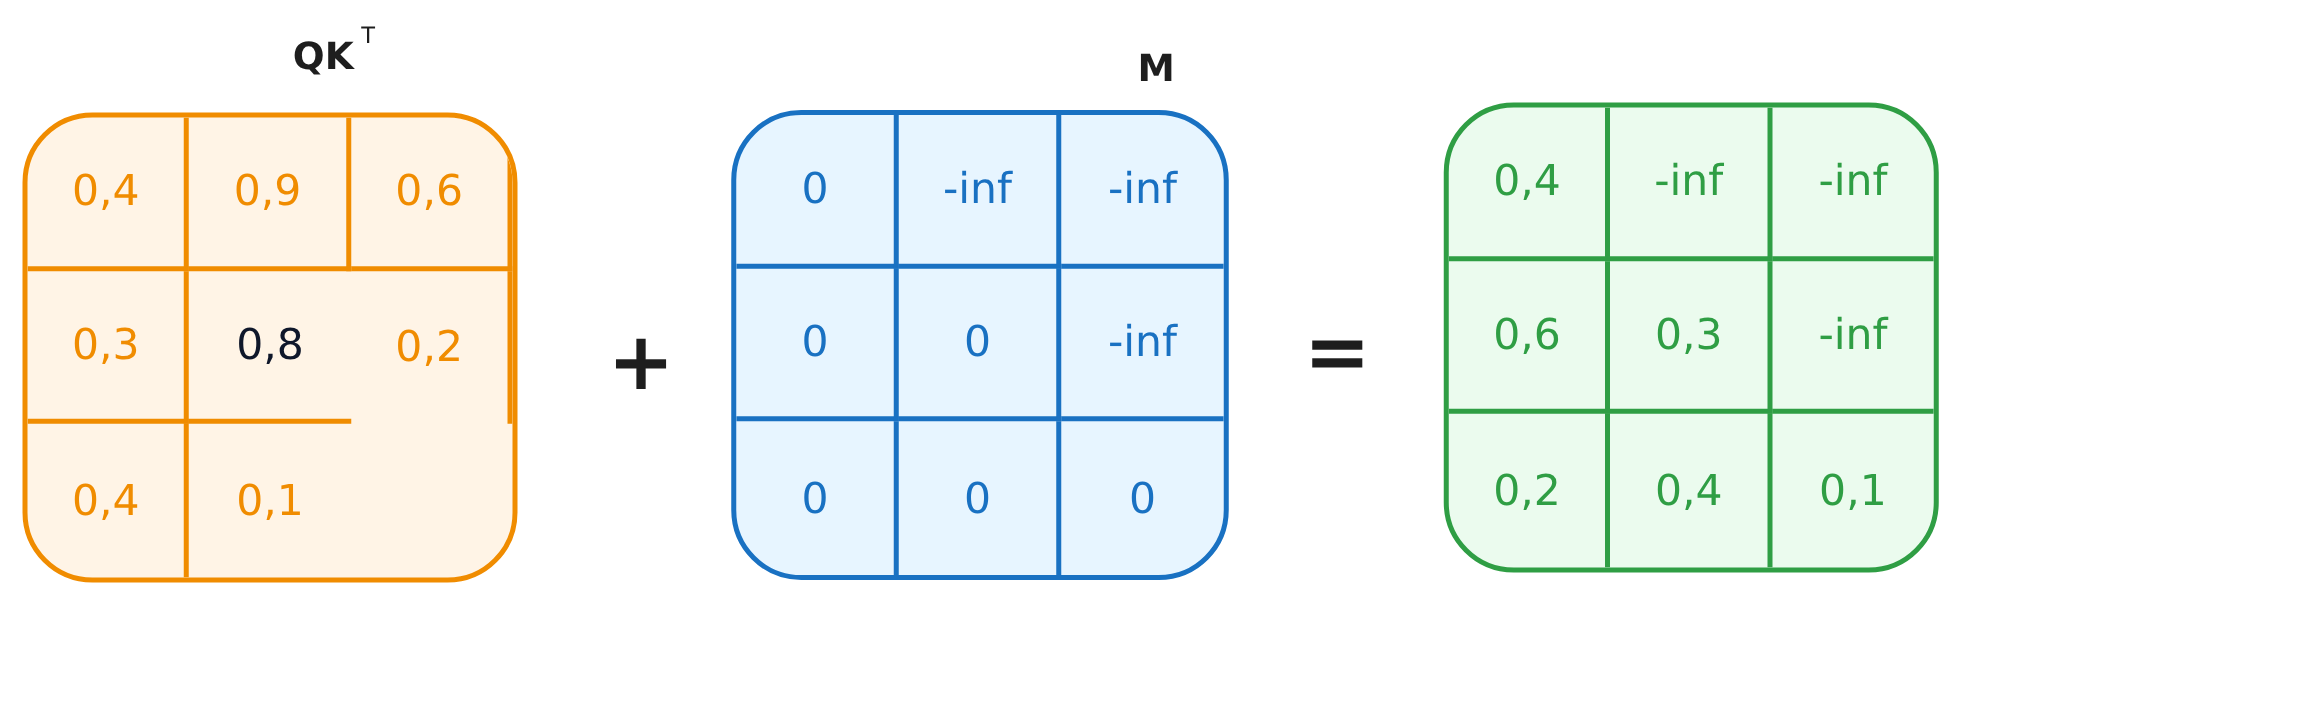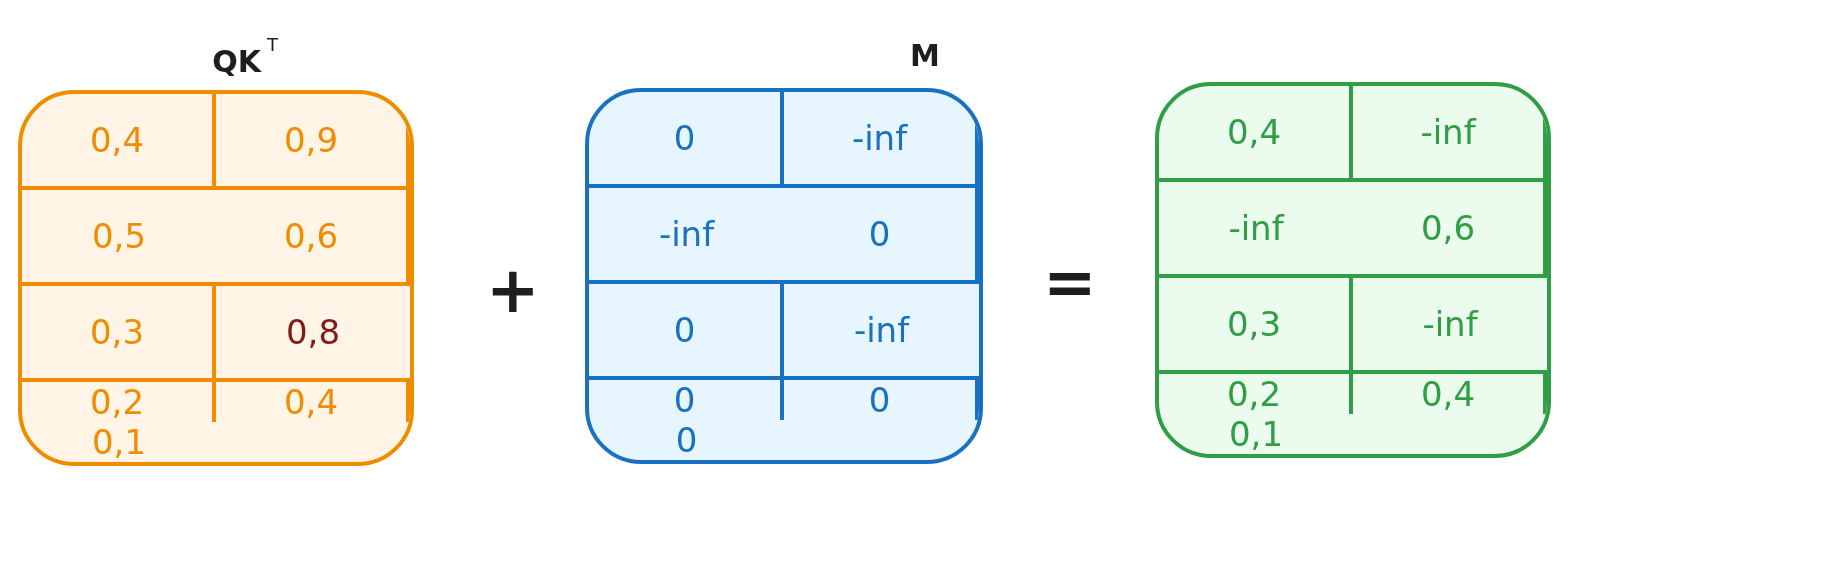--- a/index.html
+++ b/index.html
@@ -3,42 +3,41 @@
 <meta charset="utf-8">
 <style>
   html, body { margin: 0; padding: 0; background: #ffffff; }
   body { width: 1846px; height: 567px; position: relative; overflow: hidden;
          font-family: "DejaVu Sans", sans-serif; }
   .label { position: absolute; font-weight: bold; color: #1e1e1e; font-size: 30px;
            text-align: center; }
   .label sup { font-size: 18px; font-weight: normal; position: relative; top: -10px; margin-left: 6px; }
   .matrix { position: absolute; box-sizing: border-box; border-width: 4px; border-style: solid;
             border-radius: 56px; overflow: hidden; display: grid;
-            grid-template-columns: 1fr 1fr; grid-template-rows: 1fr 1fr 1fr; }
+            grid-template-columns: 1fr 1fr 1fr; grid-template-rows: 1fr 1fr 1fr; }
   .cell { display: flex; align-items: center; justify-content: center; box-sizing: border-box;
           font-size: 34px; font-family: "DejaVu Sans", sans-serif; }
   .op { position: absolute; font-size: 64px; font-weight: bold; color: #1e1e1e; line-height: 1; }
 </style>
 </head>
 <body>
 
-<div class="label" style="left:190px; top:44px; width:110px;">
+<div class="label" style="left:190px; top:28px; width:110px;text-align:right;">
   <span>QK</span><sup>T</sup>
 </div>
 <div class="label" style="left:885px; top:38px; width:80px;">
   <span>M</span>
 </div>
 
 <div class="matrix" id="m0" style="left: 18px; top: 90px; width: 396px; height: 376px; border-color: rgb(240, 140, 0); background: rgb(255, 244, 230);">
     <div class="cell" style="color: rgb(240, 140, 0); border-right: 4px solid rgb(240, 140, 0); border-bottom: 4px solid rgb(240, 140, 0);">0,4</div>
     <div class="cell" style="color: rgb(240, 140, 0); border-right: 4px solid rgb(240, 140, 0); border-bottom: 4px solid rgb(240, 140, 0);">0,9</div>
-    <div class="cell" style="color: rgb(240, 140, 0); border-bottom: 4px solid rgb(240, 140, 0);">0,5</div>
     <div class="cell" style="color: rgb(240, 140, 0); border-right: 4px solid rgb(240, 140, 0); border-bottom: 4px solid rgb(240, 140, 0);">0,6</div>
     <div class="cell" style="color: rgb(240, 140, 0); border-right: 4px solid rgb(240, 140, 0); border-bottom: 4px solid rgb(240, 140, 0);">0,3</div>
-    <div class="cell" style="color: #7f1d1d; border-bottom: 4px solid rgb(240, 140, 0);">0,8</div>
+    <div class="cell" style="color: #0f172a; border-bottom: 4px solid rgb(240, 140, 0);">0,8</div>
     <div class="cell" style="color: rgb(240, 140, 0); border-right: 4px solid rgb(240, 140, 0);">0,2</div>
     <div class="cell" style="color: rgb(240, 140, 0); border-right: 4px solid rgb(240, 140, 0);">0,4</div>
     <div class="cell" style="color: rgb(240, 140, 0);">0,1</div>
   </div>
 <div class="op" style="left:486px; top:258px;">+</div>
 <div class="matrix" id="m1" style="left: 585px; top: 88px; width: 398px; height: 376px; border-color: rgb(25, 113, 194); background: rgb(231, 245, 255);">
     <div class="cell" style="color: rgb(25, 113, 194); border-right: 4px solid rgb(25, 113, 194); border-bottom: 4px solid rgb(25, 113, 194);">0</div>
     <div class="cell" style="color: rgb(25, 113, 194); border-right: 4px solid rgb(25, 113, 194); border-bottom: 4px solid rgb(25, 113, 194);">-inf</div>
     <div class="cell" style="color: rgb(25, 113, 194); border-bottom: 4px solid rgb(25, 113, 194);">-inf</div>
     <div class="cell" style="color: rgb(25, 113, 194); border-right: 4px solid rgb(25, 113, 194); border-bottom: 4px solid rgb(25, 113, 194);">0</div>

